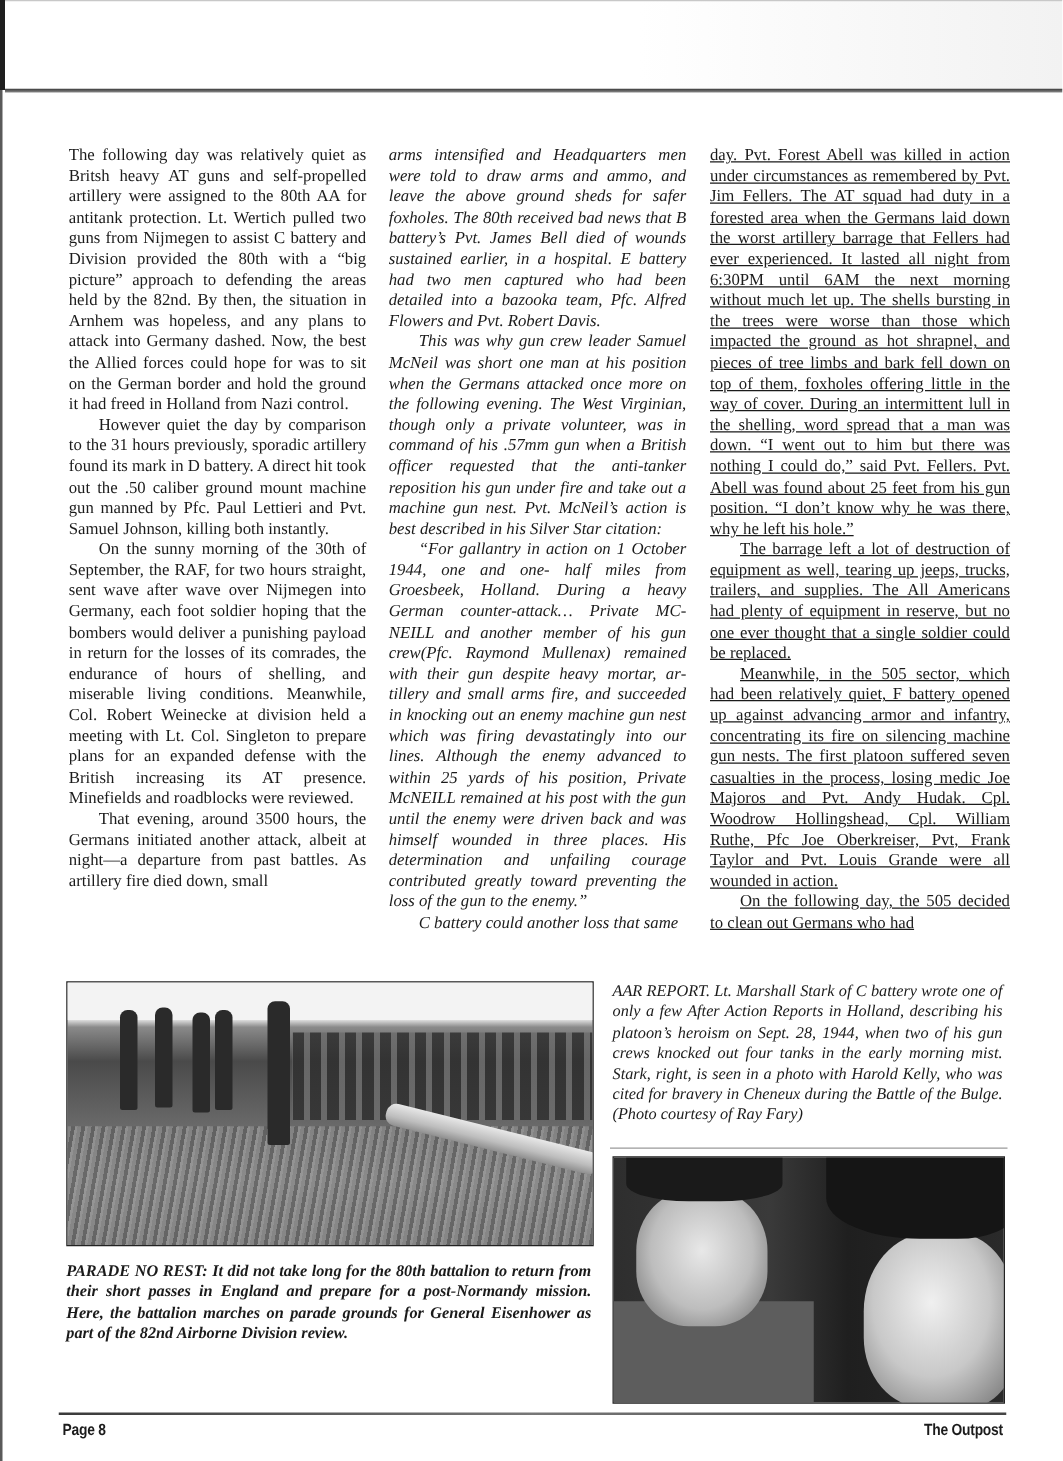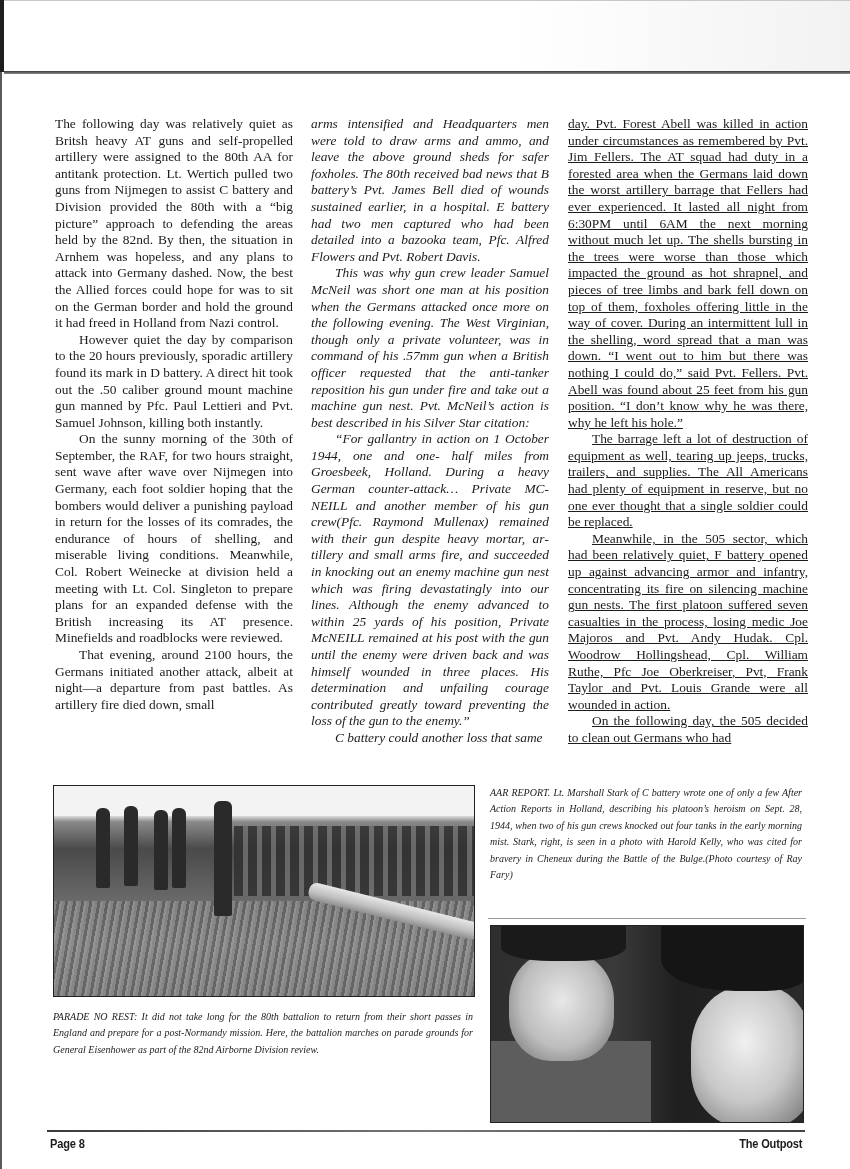--- a/index.html
+++ b/index.html
@@ -56,23 +56,23 @@
   #photo-stark .face1 { position:absolute; left:18px; top:25px; width:105px; height:110px;
     background:radial-gradient(ellipse at 50% 45%,#e8e8e8 0%,#bdbdbd 55%,#6a6a6a 100%); border-radius:45% 45% 40% 40%; }
   #photo-stark .cap1 { position:absolute; left:10px; top:0px; width:125px; height:35px; background:#1a1a1a; border-radius:0 0 40% 40%; }
   #photo-stark .body1 { position:absolute; left:0; top:115px; width:160px; height:85px; background:#5d5d5d; }
   #photo-stark .face2 { position:absolute; left:200px; top:60px; width:120px; height:140px;
     background:radial-gradient(ellipse at 45% 40%,#f0f0f0 0%,#c8c8c8 50%,#6c6c6c 100%); border-radius:45% 40% 30% 40%; }
   #photo-stark .cap2 { position:absolute; left:170px; top:0; width:150px; height:65px; background:#151515; border-radius:0 0 30% 50%; }
 
   .caption {
     position:absolute; font-style:italic;
-    font-size:10px; line-height:16.4px; text-align:justify;
+    font-size:13px; line-height:16.4px; text-align:justify;
   }
-  #caption-parade { left:53px; top:1009px; width:420px; }
+  #caption-parade { left:53px; top:1009px; width:420px;font-weight:bold; }
   #caption-aar { left:490px; top:785px; width:312px; }
   .caption-rule { position:absolute; left:488px; top:918px; width:318px; height:1px; background:#9a9a9a; }
 
   .footer-rule {
     position:absolute; left:47px; top:1130px; width:758px; height:2px;
     background:linear-gradient(90deg,#3a3a3a,#777 50%,#444);
   }
   .footer-left, .footer-right {
     position:absolute; top:1136px;
     font-family:"Liberation Sans","DejaVu Sans",sans-serif;
@@ -85,23 +85,23 @@
 </head>
 <body>
 
 <div class="scan-edge-left"></div>
 <div class="scan-edge-left2"></div>
 <div class="header-band"></div>
 <div class="header-rule"></div>
 
 <div class="col" id="col1">
   <p>The following day was relatively quiet as Britsh heavy AT guns and self-propelled artillery were assigned to the 80th AA for antitank protection. Lt. Wertich pulled two guns from Nijmegen to assist C battery and Division provided the 80th with a “big picture” approach to defend­ing the areas held by the 82nd. By then, the situation in Arnhem was hopeless, and any plans to attack into Germany dashed. Now, the best the Allied forces could hope for was to sit on the German border and hold the ground it had freed in Holland from Nazi control.</p>
-  <p class="ind">However quiet the day by compari­son to the 20 hours previously, sporadic artillery found its mark in D battery. A di­rect hit took out the .50 caliber ground mount machine gun manned by Pfc. Paul Lettieri and Pvt. Samuel Johnson, killing both instantly.</p>
+  <p class="ind">However quiet the day by compari­son to the 31 hours previously, sporadic artillery found its mark in D battery. A di­rect hit took out the .50 caliber ground mount machine gun manned by Pfc. Paul Lettieri and Pvt. Samuel Johnson, killing both instantly.</p>
   <p class="ind">On the sunny morning of the 30th of September, the RAF, for two hours straight, sent wave after wave over Ni­jmegen into Germany, each foot soldier hoping that the bombers would deliver a punishing payload in return for the losses of its comrades, the endurance of hours of shelling, and miserable living conditions. Meanwhile, Col. Robert Wei­necke at division held a meeting with Lt. Col. Singleton to prepare plans for an expanded defense with the British in­creasing its AT presence. Minefields and roadblocks were reviewed.</p>
-  <p class="ind">That evening, around 2100 hours, the Germans initiated another attack, albeit at night—a departure from past battles. As artillery fire died down, small</p>
+  <p class="ind">That evening, around 3500 hours, the Germans initiated another attack, albeit at night—a departure from past battles. As artillery fire died down, small</p>
 </div>
 
 <div class="col" id="col2">
   <p>arms intensified and Headquarters men were told to draw arms and ammo, and leave the above ground sheds for safer foxholes. The 80th received bad news that B battery’s Pvt. James Bell died of wounds sustained earlier, in a hospital. E battery had two men captured who had been detailed into a bazooka team, Pfc. Alfred Flowers and Pvt. Robert Davis.</p>
   <p class="ind">This was why gun crew leader Sam­uel McNeil was short one man at his po­sition when the Germans attacked once more on the following evening. The West Virginian, though only a private volun­teer, was in command of his .57mm gun when a British officer requested that the anti-tanker reposition his gun under fire and take out a machine gun nest. Pvt. McNeil’s action is best described in his Silver Star citation:</p>
   <p class="ind">“For gallantry in action on 1 Octo­ber 1944, one and one- half miles from Groesbeek, Holland. During a heavy German counter-attack… Private MC­NEILL and another member of his gun crew(Pfc. Raymond Mullenax) remained with their gun despite heavy mortar, ar­tillery and small arms fire, and succeeded in knocking out an enemy machine gun nest which was firing devastatingly into our lines. Although the enemy advanced to within 25 yards of his position, Private McNEILL remained at his post with the gun until the enemy were driven back and was himself wounded in three plac­es. His determination and unfailing cour­age contributed greatly toward prevent­ing the loss of the gun to the enemy.”</p>
   <p class="ind">C battery could another loss that same</p>
 </div>
 
 <div class="col" id="col3">

